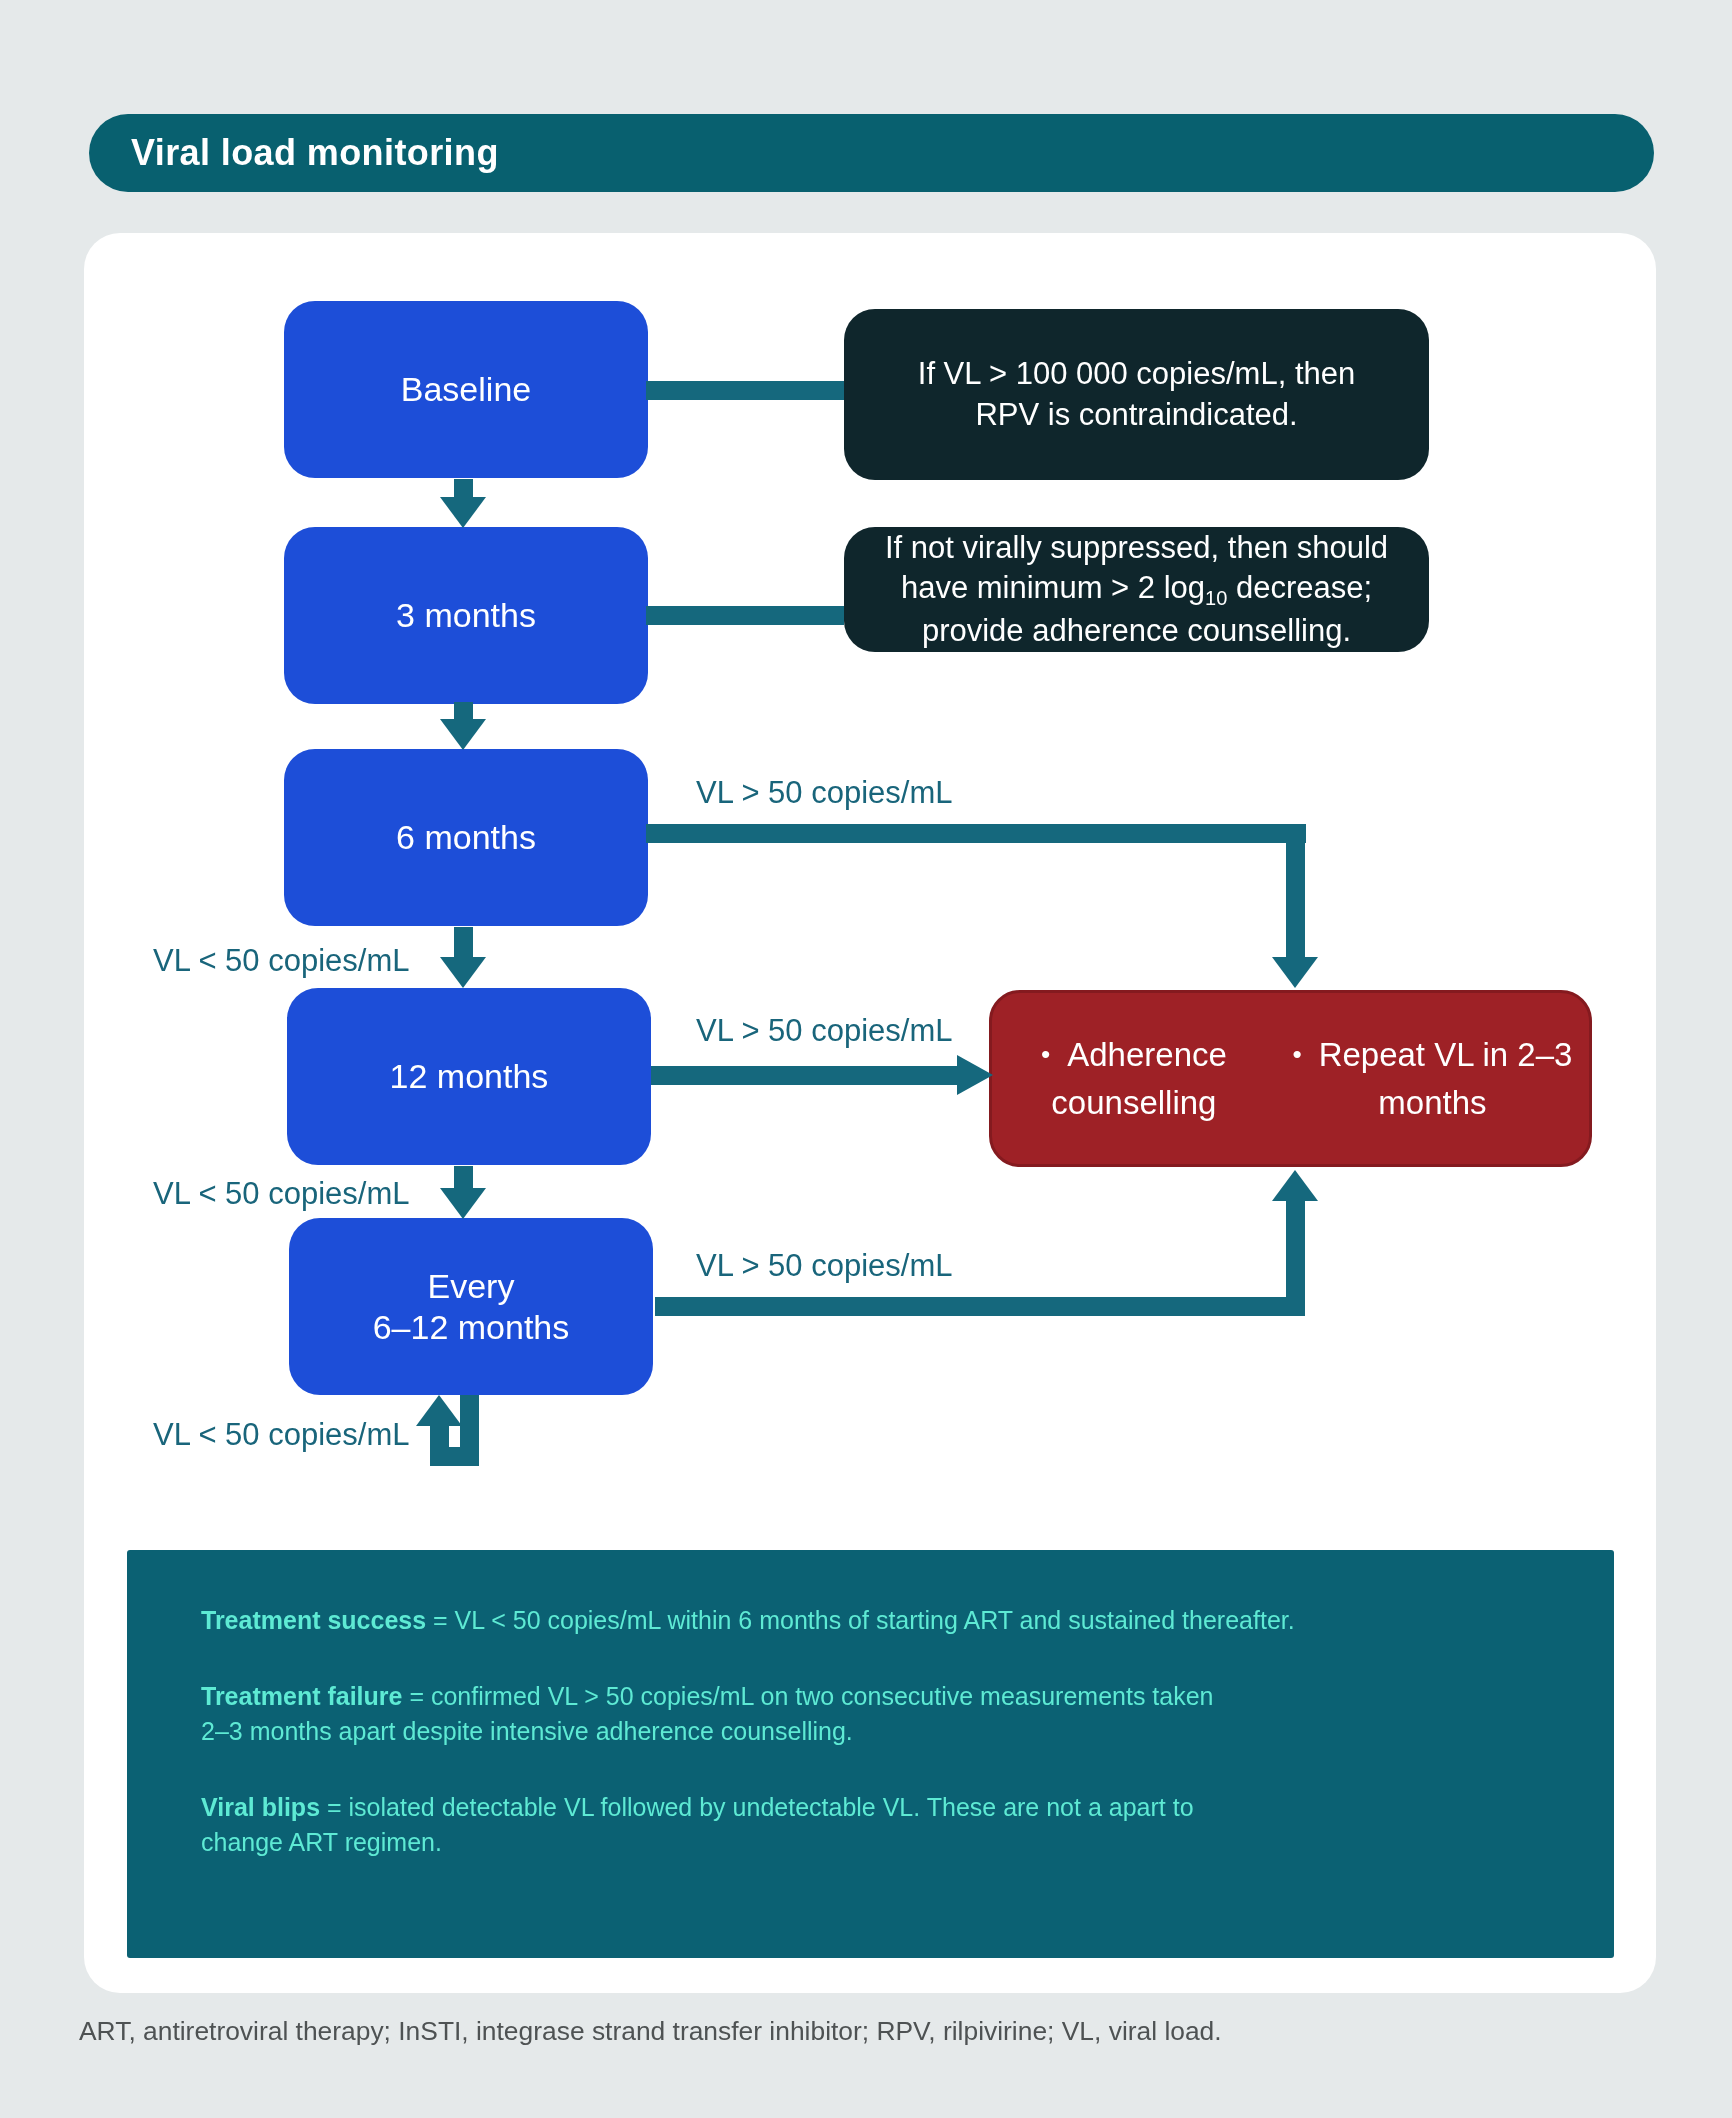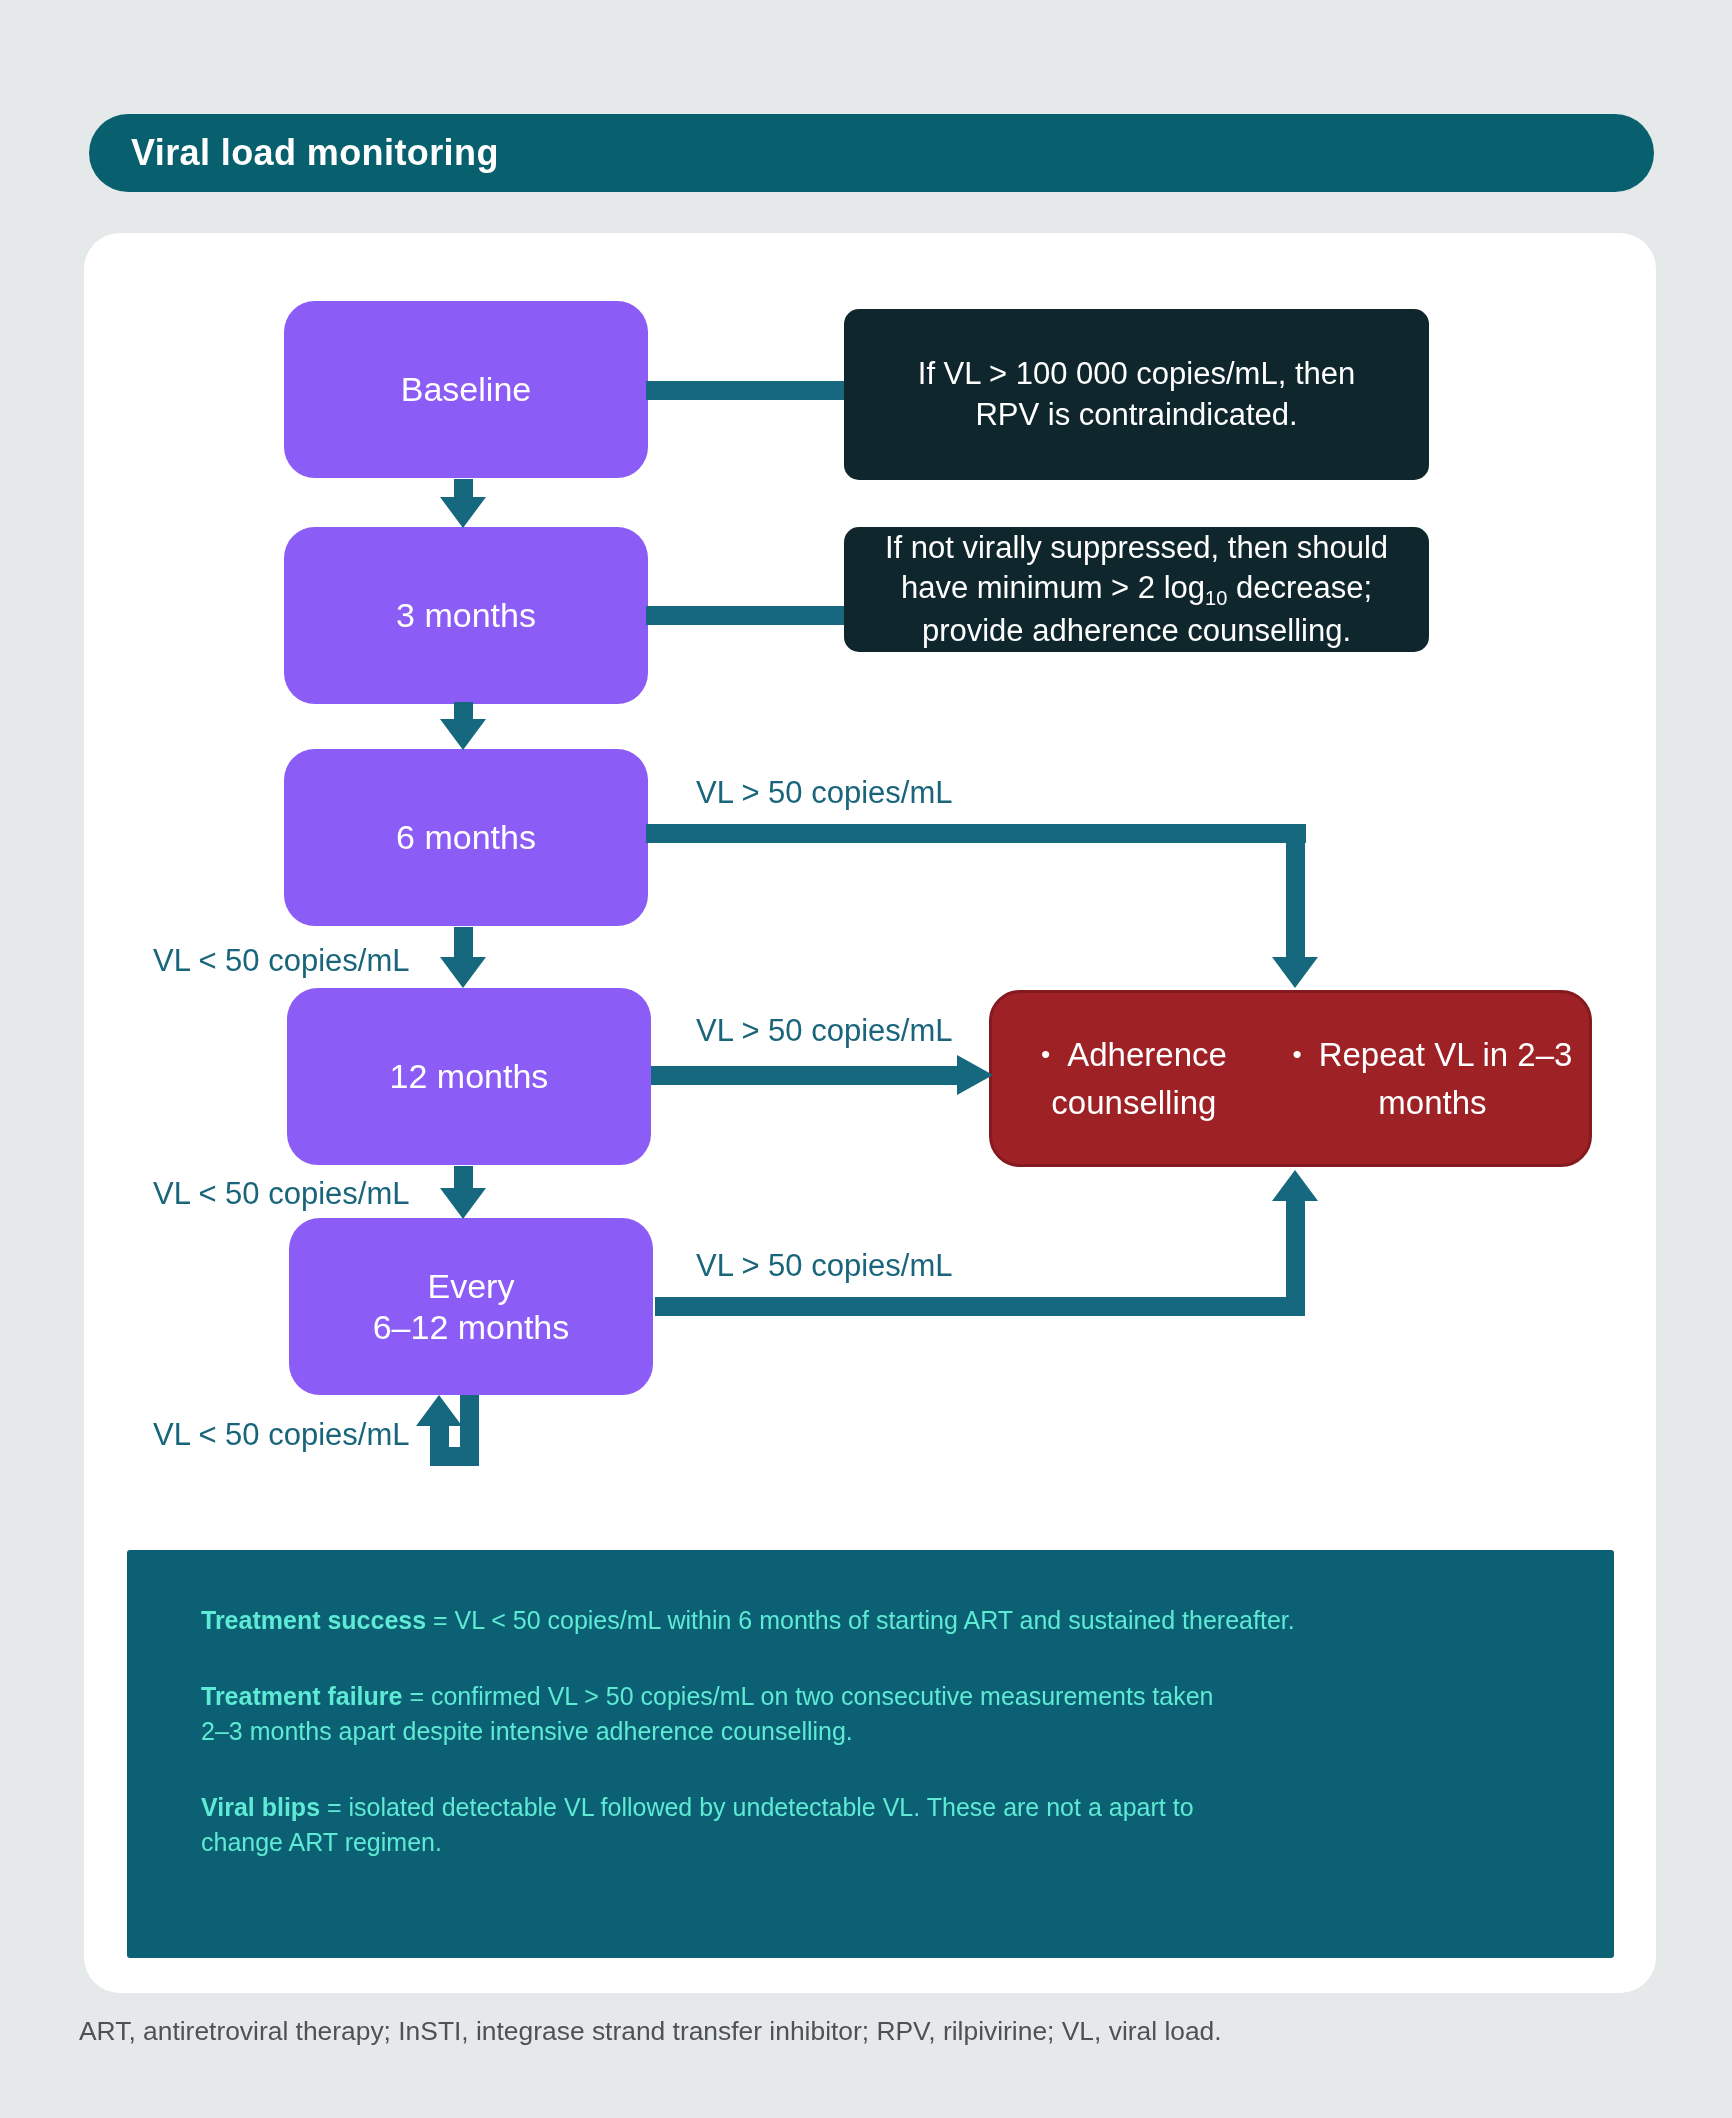--- a/index.html
+++ b/index.html
@@ -19,27 +19,27 @@
     letter-spacing:0.4px;
   }
   
   .card{
     position:absolute;left:84px;top:233px;width:1572px;height:1760px;
     background:#ffffff;border-radius:36px;
   }
   
   .stage{
     position:absolute;left:284px;width:364px;height:177px;
-    background:#8b5cf6;border-radius:31px;color:#ffffff;
+    background:#1d4ed8;border-radius:31px;color:#ffffff;
     display:flex;flex-direction:column;align-items:center;justify-content:center;
     font-size:34px;line-height:1.2;text-align:left;
   }
   .note{
     position:absolute;left:844px;width:585px;
-    background:#0f262c;border-radius:15px;color:#ffffff;
+    background:#0f262c;border-radius:31px;color:#ffffff;
     display:flex;flex-direction:column;align-items:center;justify-content:center;
     font-size:31px;line-height:1.3;text-align:center;
   }
   .note sub{font-size:20px;}
   
   .outcome{
     position:absolute;left:989px;top:990px;width:603px;height:177px;
     background:#9e2126;border:3.9px solid #841a1f;box-sizing:border-box;
     border-radius:31px;color:#ffffff;
     display:flex;flex-direction:row;align-items:center;justify-content:center;

